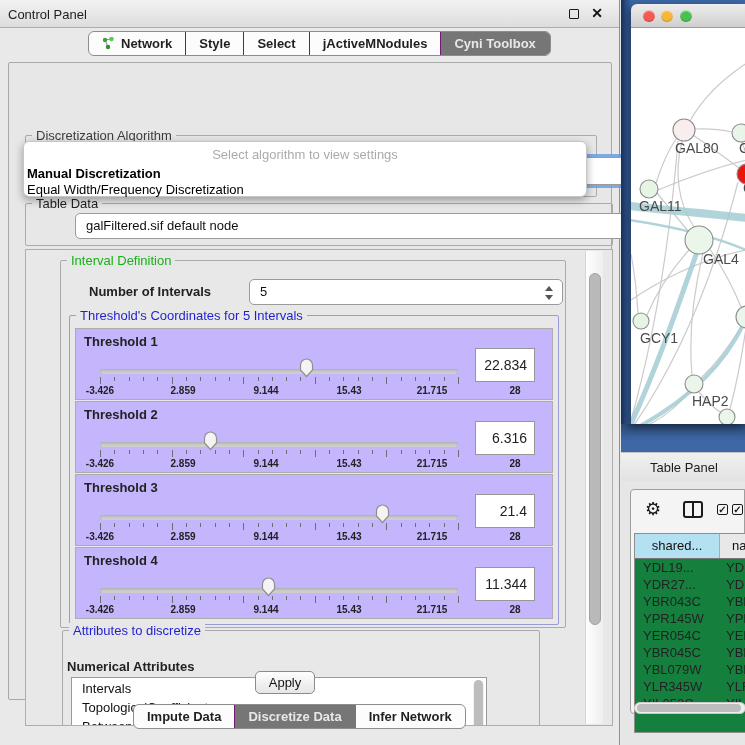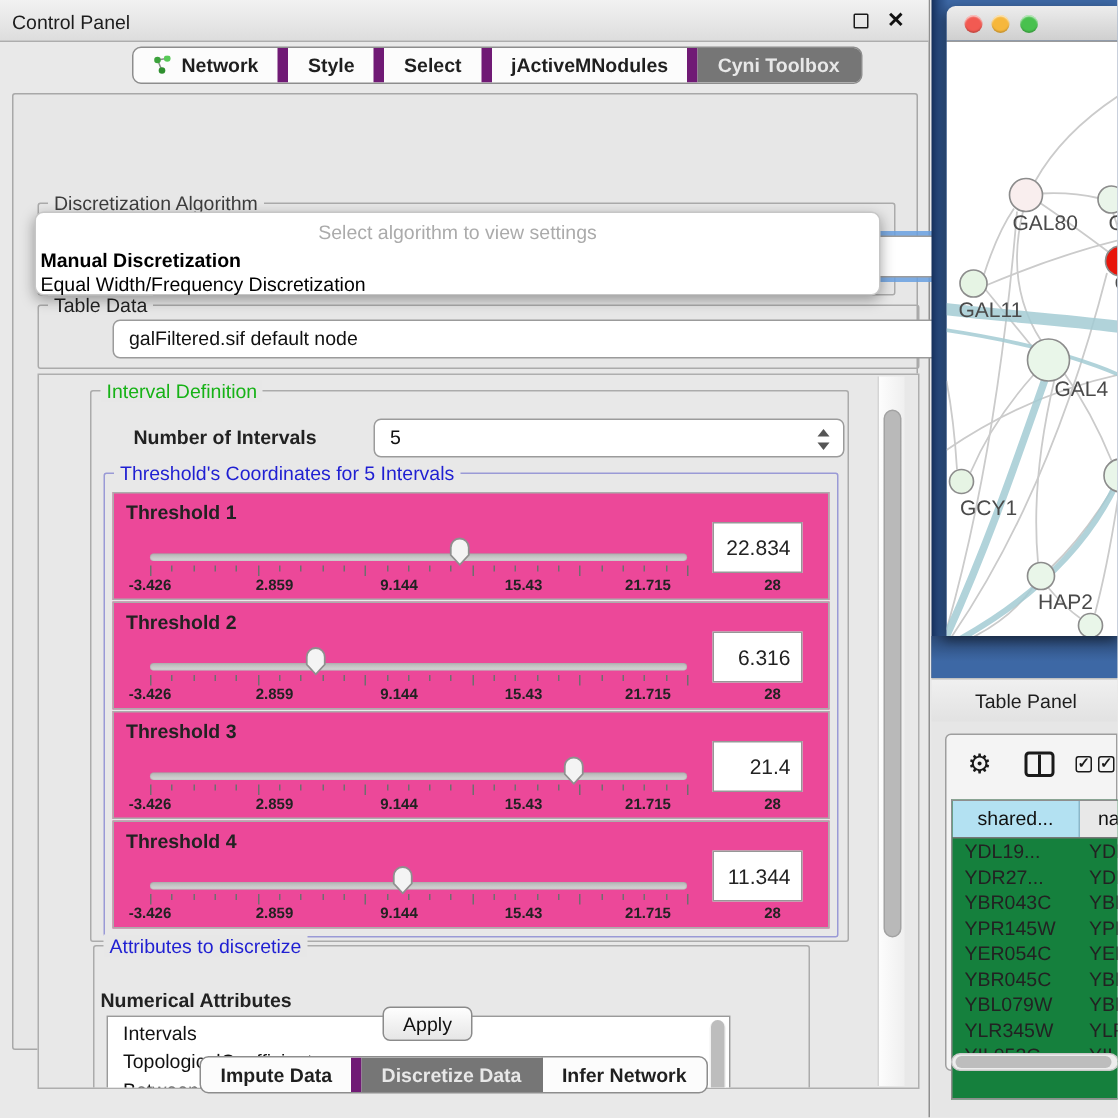--- a/index.html
+++ b/index.html
@@ -7,21 +7,21 @@
   body { font-family:"Liberation Sans", sans-serif; font-size:13px; color:#222; background:#E9E9E9; position:relative; }
 
   
   .control-panel { position:absolute; left:0; top:0; width:620px; height:745px; background:#E9E9E9; border-right:1px solid #8f8f8f; }
   .cp-titlebar { position:absolute; left:0; top:0; width:100%; height:28px; background:linear-gradient(#F2F2F2,#DDDDDD); border-bottom:1px solid #ADADAD; }
   .cp-title { position:absolute; left:8px; top:7px; color:#1d1d1d; }
   .float-icon { position:absolute; right:40px; top:9px; width:10px; height:10px; border:1.6px solid #1a1a1a; border-radius:1px; }
   .close-icon { position:absolute; right:16px; top:5px; font-weight:bold; font-size:14px; color:#111; }
 
   .tabbar { position:absolute; display:flex; height:25px; border:1px solid #8d8d8d; border-radius:6px; background:#FCFCFC; overflow:hidden; font-weight:bold; }
-  .tabbar .seg { display:flex; align-items:center; padding:0 13px; color:#1f1f1f; border-right:7px solid #701a75; white-space:nowrap; cursor:default; }
+  .tabbar .seg { display:flex; align-items:center; padding:0 13px; color:#1f1f1f; border-right:1px solid #701a75; white-space:nowrap; cursor:default; }
   .tabbar .seg:last-child { border-right:none; }
   .tabbar .seg.selected { background:#767676; color:#E8E8E8; border-right:1px solid #767676; }
   .top-tabbar { left:88px; top:31px; }
   .bottom-tabbar { left:133px; top:704px; }
   .net-icon { width:13px; height:13px; margin-right:6px; }
 
   .outer-panel { position:absolute; left:8px; top:62px; width:604px; height:638px; background:#E7E7E7; border:1px solid #A8A8A8; border-radius:2px; }
 
   
   .groupbox { position:absolute; border:1px solid #ABABAB; border-radius:2px; }
@@ -47,21 +47,21 @@
 
   .tabledata-group { left:16px; top:140px; width:588px; height:43px; }
 
   
   .scroll-panel { position:absolute; left:16px; top:186px; width:588px; height:477px; border:1px solid #AEAEAE; background:#E8E8E8; overflow:hidden; }
   .interval-group { left:34px; top:10px; width:506px; height:368px; }
   .noi-label { position:absolute; left:28px; top:23px; font-weight:bold; }
   .noi-combo { left:148px; top:18px; width:314px; }
   .thresh-group { position:absolute; left:8px; top:54px; width:490px; height:310px; border:1px solid #9A9AD6; border-radius:2px; }
 
-  .thresh-panel { position:absolute; left:5px; width:478px; height:72px; border:1px solid #ACACAC; background:#ec4899; }
+  .thresh-panel { position:absolute; left:5px; width:478px; height:72px; border:1px solid #ACACAC; background:#c4b5fd; }
   .thresh-label { position:absolute; left:8px; top:5px; font-weight:bold; }
   .thresh-track { position:absolute; left:24px; top:40px; width:358px; height:5px; border-radius:3px; background:linear-gradient(#B5B5B5,#D8D8D8); box-shadow:inset 0 0 1px #909090; }
   .thresh-handle { position:absolute; top:29px; width:17px; height:20px; }
   .ticks { position:absolute; left:24px; top:48px; width:358px; height:8px; }
   .tick { position:absolute; top:0; width:1px; background:#6e6e6e; }
   .tick.major { height:7px; } .tick.minor { height:4px; }
   .tick-labels { position:absolute; left:24px; top:56px; width:415px; height:12px; font-size:10px; font-weight:bold; color:#222; }
   .tick-label { position:absolute; transform:translateX(-50%); white-space:nowrap; }
   .thresh-value { position:absolute; left:399px; top:19px; width:60px; height:34px; background:#fff; border:1px solid #979797; font-size:14px; text-align:right; line-height:32px; padding-right:7px; }
 

